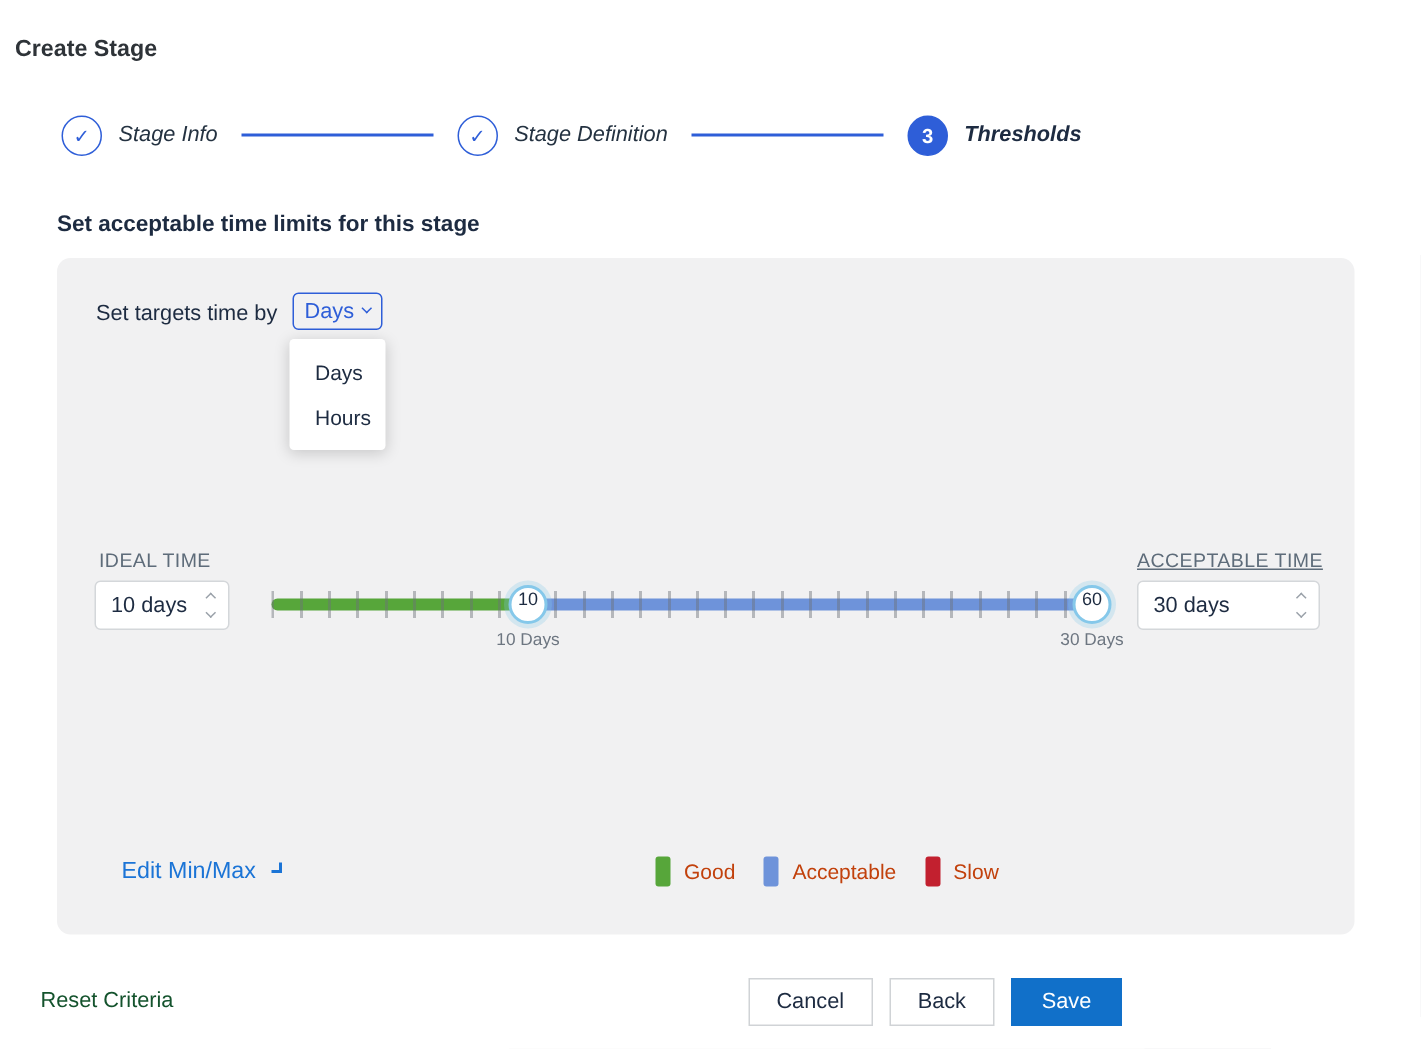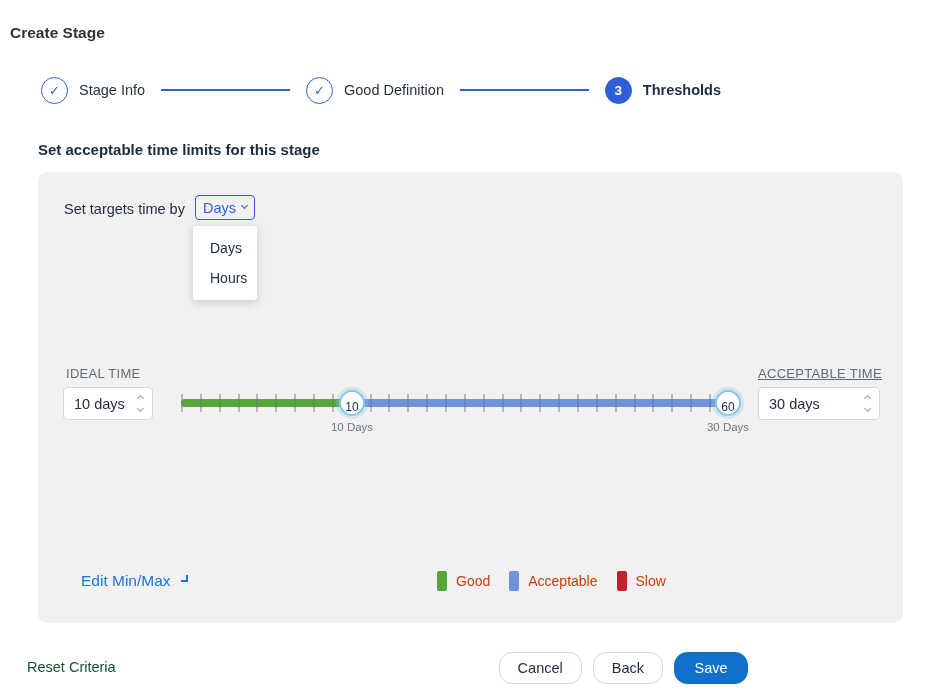--- a/index.html
+++ b/index.html
@@ -27,21 +27,21 @@
   .step-circle {
     width: 27px; height: 27px; border-radius: 50%;
     display: flex; align-items: center; justify-content: center;
     border: 1.5px solid #2e5ed8; color: #2e5ed8; font-size: 13px;
     background: #fff; flex: 0 0 auto;
   }
   .step-circle.current {
     background: #2e5ed8; border-color: #2e5ed8; color: #fff;
     font-size: 13.5px; font-weight: 600;
   }
-  .step-label { margin-left: 11px; font-size: 14.5px; color: #243241; white-space: nowrap; }
+  .step-label { margin-left: 11px; font-size: 14.5px; color: #243241; white-space: nowrap; font-style: italic; }
   .step-label.bold { font-weight: 700; color: #1d2b41; }
   .step-line { flex: 1 1 auto; height: 1.5px; background: #2e5ed8; margin: 0 16px; }
 
   
   .section-heading {
     position: absolute; left: 38px; top: 141px;
     font-size: 15px; font-weight: 600; color: #1d2b41;
   }
 
   
@@ -110,21 +110,21 @@
   .ticks {
     position: absolute; left: 0; top: 3px; width: 548px; height: 18px;
     background: repeating-linear-gradient(to right,
       rgba(108,113,120,0.45) 0px, rgba(108,113,120,0.45) 2px,
       transparent 2px, transparent 18.86px);
   }
   .handle {
     position: absolute; top: -1px; width: 26px; height: 26px;
     background: #fff; border: 2px solid #85c8ea; border-radius: 50%;
     box-shadow: 0 0 0 3px rgba(133,200,234,0.28);
-    display: flex; align-items: flex-end; justify-content: center;
+    display: flex; align-items: flex-start; justify-content: center;
     font-size: 12px; color: #1d2b41; cursor: grab; z-index: 2;
   }
   .handle.h10 { left: 158px; }
   .handle.h30 { left: 534px; }
   .handle-label {
     position: absolute; top: 30px; transform: translateX(-50%);
     font-size: 11.5px; color: #6d7681; white-space: nowrap;
   }
   .handle-label.hl10 { left: 171px; }
   .handle-label.hl30 { left: 547px; }
@@ -150,21 +150,21 @@
   
   .reset-link {
     position: absolute; left: 27px; top: 659px;
     font-size: 14.5px; color: #14532d; cursor: pointer;
   }
   .footer-buttons {
     position: absolute; right: 15px; top: 652px;
     display: flex; gap: 11px;
   }
   .btn {
-    height: 32px; border-radius: 13px; font-size: 14.5px; font-family: inherit;
+    height: 32px; border-radius: 0; font-size: 14.5px; font-family: inherit;
     display: inline-flex; align-items: center; justify-content: center;
     cursor: pointer; padding: 0 18px;
   }
   .btn.secondary { background: #ffffff; border: 1px solid #d0d3d6; color: #1d2b41; }
   .btn.primary   { background: #1170c9; border: 1px solid #1170c9; color: #ffffff; min-width: 74px; }
 </style>
 </head>
 <body>
 
 <div class="app">
@@ -176,21 +176,21 @@
       <span class="step-circle">
           <span>✓</span>
         </span>
       <span class="step-label">Stage Info</span>
     </div>
     <div class="step-line"></div>
     <div class="step">
       <span class="step-circle">
           <span>✓</span>
         </span>
-      <span class="step-label">Good Definition</span>
+      <span class="step-label">Stage Definition</span>
     </div>
     <div class="step-line"></div>
     <div class="step">
       <span class="step-circle current">3</span>
       <span class="step-label bold">Thresholds</span>
     </div>
   </div>
 
   <div class="section-heading">Set acceptable time limits for this stage</div>
 

